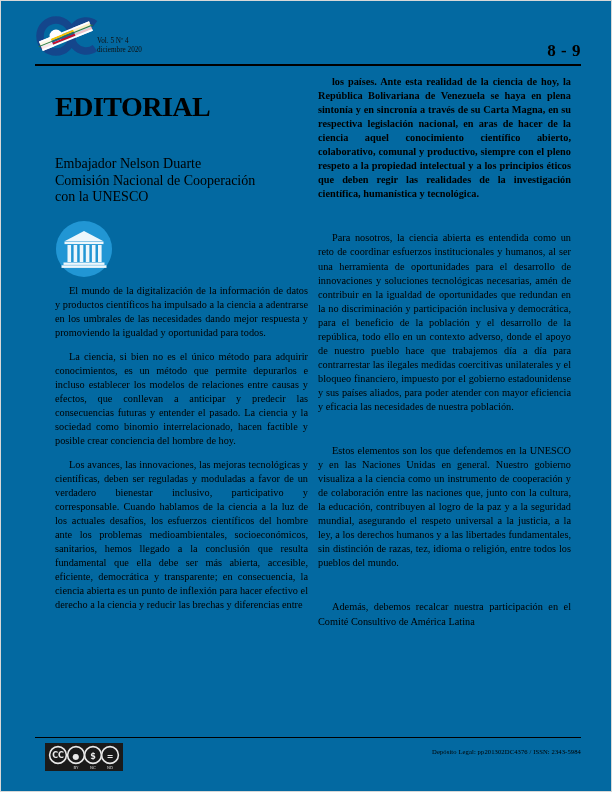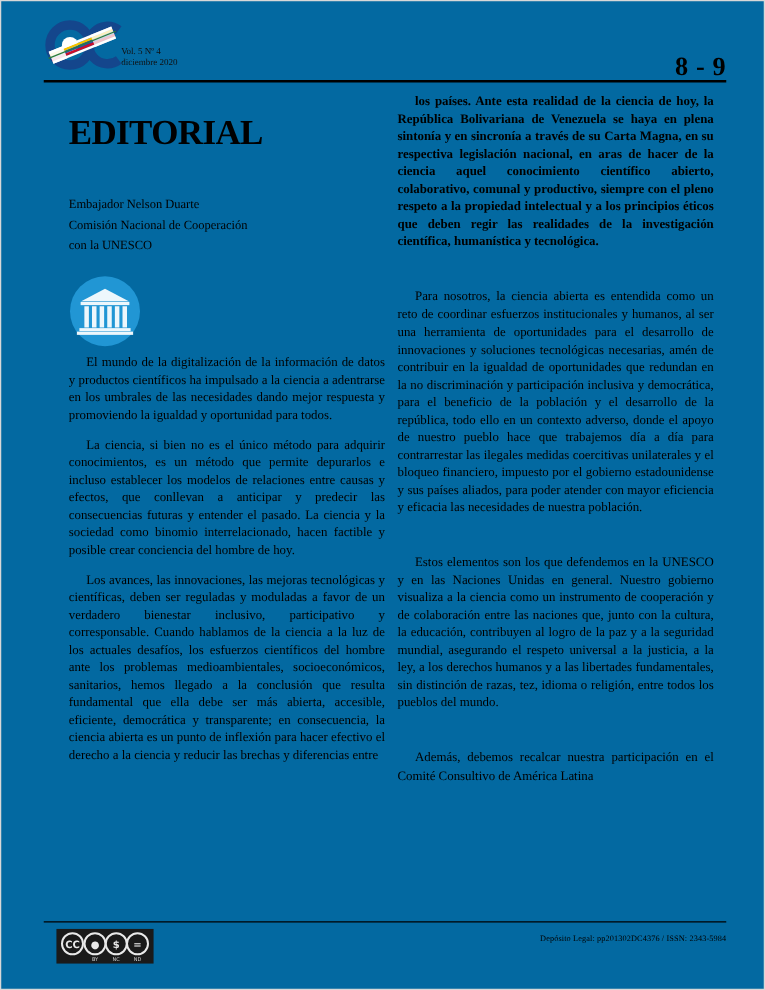--- a/index.html
+++ b/index.html
@@ -44,21 +44,21 @@
     line-height: 8.6px;
     color: #111;
     white-space: nowrap;
   }
   .page-range {
     position: absolute;
     right: 0;
     top: 26px;
     font-family: "Liberation Serif", "DejaVu Serif", serif;
     font-weight: bold;
-    font-size: 21px;
+    font-size: 17px;
     letter-spacing: 0.5px;
   }
   .rule-head {
     position: absolute;
     left: 34px;
     right: 30px;
     top: 63px;
     height: 2px;
     background: #000000;
   }
@@ -82,21 +82,21 @@
   .headline {
     font-family: "Liberation Serif", "DejaVu Serif", serif;
     font-weight: bold;
     font-size: 28px;
     line-height: 44px;
     letter-spacing: -0.5px;
     margin: 10px 0 0 0;
   }
   .byline {
     font-family: "Liberation Serif", "DejaVu Serif", serif;
-    font-size: 10px;
+    font-size: 14px;
     line-height: 16.5px;
     margin-top: 27px;
   }
   .unesco-logo {
     margin-top: 14px;
     width: 58px;
     height: 58px;
   }
   .unesco-logo svg { display: block; }
 

